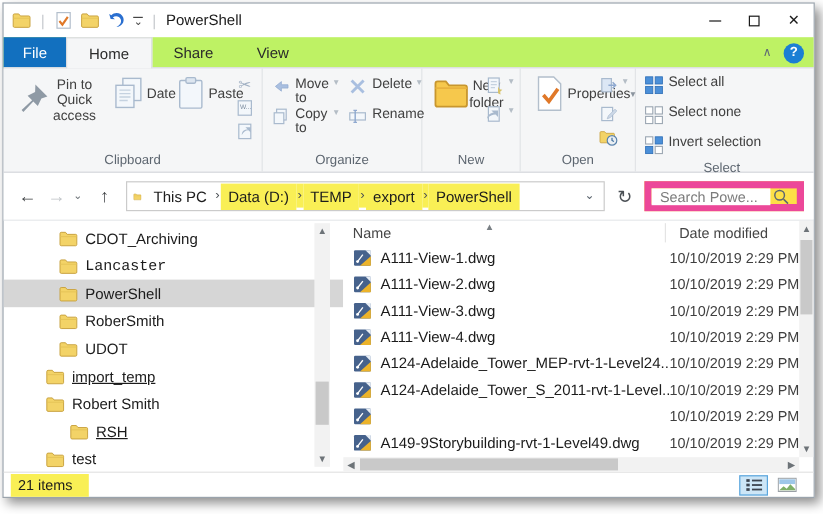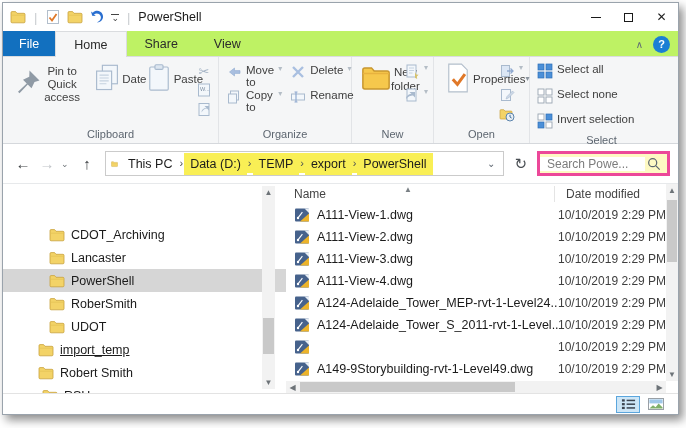--- a/index.html
+++ b/index.html
@@ -52,21 +52,21 @@
   .navarrow.dis{color:#c0c4c8;}
   .nav-chev{font-size:9px;color:#6d7378;width:12px;}
   .crumbbar{height:25px;border:1px solid #cbcbcb;background:#fff;display:flex;align-items:center;
     flex:1;margin-left:4px;overflow:hidden;}
   .crumb-folder{padding:0 4px 0 5px;}
   .cseg{font-size:12.5px;color:#1c1c1c;padding:4px 6px;white-space:nowrap;}
   .csep{font-size:11px;color:#4a4f54;padding:4px 1px;}
   .hi{background:#f9ef55;}
   .crumb-ddchev{margin-left:auto;padding:0 8px;font-size:10px;color:#5d6670;}
   .refresh-btn{font-size:15px;color:#4a4f54;padding:0 6px;}
-  .searchbox{width:133px;height:25px;border:3px solid #ec4899;display:flex;align-items:center;background:#fef9c3;}
+  .searchbox{width:133px;height:25px;border:6px solid #ec4899;display:flex;align-items:center;background:#fde047;}
   .searchbox input{border:none;outline:none;flex:1;min-width:0;font-size:12px;padding:0 2px 0 7px;
     font-family:"Liberation Sans",sans-serif;color:#333;}
   .searchbox input::placeholder{color:#7c7c7c;}
   .search-mag{padding:0 6px 0 2px;display:flex;}
   
   .content{position:relative;height:210px;border-top:1px solid #e7e9eb;display:flex;}
   .treepane{width:283px;position:relative;padding-top:3px;overflow:hidden;}
   .titem{height:23px;display:flex;align-items:center;gap:6px;font-size:12.5px;color:#1b1b1b;}
   .titem.sel{background:#d6d6d6;}
   .tscroll{position:absolute;right:11px;top:2px;bottom:4px;width:13px;background:#f2f2f2;}
@@ -408,84 +408,84 @@
             <circle cx="6.5" cy="6.5" r="4.6" fill="none" stroke="#5c6670" stroke-width="1.4"></circle>
             <path d="M10.2 10.2l4.3 4.3" stroke="#5c6670" stroke-width="1.4"></path>
           </svg>
       </span>
     </div>
   </div>
 
   <div class="content">
     <div class="treepane">
       <div id="treerows">
-          <div class="titem" style="padding-left: 46px; margin-top: 36px;">
+          <div class="titem" style="padding-left: 46px;">
             <span class="icon16">
               <svg viewBox="0 0 16 14">
                 <path d="M1 2.6c0-.6.4-1 1-1h3.6L7 3.3h7c.6 0 1 .4 1 1v7.5c0 .6-.4 1-1 1H2c-.6 0-1-.4-1-1z" fill="#f3d367" stroke="#c8a13e" stroke-width=".8"></path>
                 <path d="M1 5.2h14" stroke="#e2c155" stroke-width=".7"></path>
               </svg>
             </span>
             <span>CDOT_Archiving</span>
           </div>
+          <div class="titem" style="padding-left: 46px; font-family: Liberation Mono, monospace;">
+            <span class="icon16">
+              <svg viewBox="0 0 16 14">
+                <path d="M1 2.6c0-.6.4-1 1-1h3.6L7 3.3h7c.6 0 1 .4 1 1v7.5c0 .6-.4 1-1 1H2c-.6 0-1-.4-1-1z" fill="#f3d367" stroke="#c8a13e" stroke-width=".8"></path>
+                <path d="M1 5.2h14" stroke="#e2c155" stroke-width=".7"></path>
+              </svg>
+            </span>
+            <span>Lancaster</span>
+          </div>
+          <div class="titem sel" style="padding-left: 46px;">
+            <span class="icon16">
+              <svg viewBox="0 0 16 14">
+                <path d="M1 2.6c0-.6.4-1 1-1h3.6L7 3.3h7c.6 0 1 .4 1 1v7.5c0 .6-.4 1-1 1H2c-.6 0-1-.4-1-1z" fill="#f3d367" stroke="#c8a13e" stroke-width=".8"></path>
+                <path d="M1 5.2h14" stroke="#e2c155" stroke-width=".7"></path>
+              </svg>
+            </span>
+            <span>PowerShell</span>
+          </div>
           <div class="titem" style="padding-left: 46px;">
             <span class="icon16">
               <svg viewBox="0 0 16 14">
                 <path d="M1 2.6c0-.6.4-1 1-1h3.6L7 3.3h7c.6 0 1 .4 1 1v7.5c0 .6-.4 1-1 1H2c-.6 0-1-.4-1-1z" fill="#f3d367" stroke="#c8a13e" stroke-width=".8"></path>
                 <path d="M1 5.2h14" stroke="#e2c155" stroke-width=".7"></path>
               </svg>
             </span>
-            <span>Lancaster</span>
-          </div>
-          <div class="titem sel" style="padding-left: 46px;">
-            <span class="icon16">
-              <svg viewBox="0 0 16 14">
-                <path d="M1 2.6c0-.6.4-1 1-1h3.6L7 3.3h7c.6 0 1 .4 1 1v7.5c0 .6-.4 1-1 1H2c-.6 0-1-.4-1-1z" fill="#f3d367" stroke="#c8a13e" stroke-width=".8"></path>
-                <path d="M1 5.2h14" stroke="#e2c155" stroke-width=".7"></path>
-              </svg>
-            </span>
-            <span>PowerShell</span>
+            <span>RoberSmith</span>
           </div>
           <div class="titem" style="padding-left: 46px;">
             <span class="icon16">
               <svg viewBox="0 0 16 14">
                 <path d="M1 2.6c0-.6.4-1 1-1h3.6L7 3.3h7c.6 0 1 .4 1 1v7.5c0 .6-.4 1-1 1H2c-.6 0-1-.4-1-1z" fill="#f3d367" stroke="#c8a13e" stroke-width=".8"></path>
                 <path d="M1 5.2h14" stroke="#e2c155" stroke-width=".7"></path>
               </svg>
             </span>
-            <span>RoberSmith</span>
-          </div>
-          <div class="titem" style="padding-left: 46px;">
-            <span class="icon16">
-              <svg viewBox="0 0 16 14">
-                <path d="M1 2.6c0-.6.4-1 1-1h3.6L7 3.3h7c.6 0 1 .4 1 1v7.5c0 .6-.4 1-1 1H2c-.6 0-1-.4-1-1z" fill="#f3d367" stroke="#c8a13e" stroke-width=".8"></path>
-                <path d="M1 5.2h14" stroke="#e2c155" stroke-width=".7"></path>
-              </svg>
-            </span>
             <span>UDOT</span>
           </div>
           <div class="titem" style="padding-left: 35px; text-decoration: underline;">
             <span class="icon16">
               <svg viewBox="0 0 16 14">
                 <path d="M1 2.6c0-.6.4-1 1-1h3.6L7 3.3h7c.6 0 1 .4 1 1v7.5c0 .6-.4 1-1 1H2c-.6 0-1-.4-1-1z" fill="#f3d367" stroke="#c8a13e" stroke-width=".8"></path>
                 <path d="M1 5.2h14" stroke="#e2c155" stroke-width=".7"></path>
               </svg>
             </span>
             <span>import_temp</span>
           </div>
           <div class="titem" style="padding-left: 35px;">
             <span class="icon16">
               <svg viewBox="0 0 16 14">
                 <path d="M1 2.6c0-.6.4-1 1-1h3.6L7 3.3h7c.6 0 1 .4 1 1v7.5c0 .6-.4 1-1 1H2c-.6 0-1-.4-1-1z" fill="#f3d367" stroke="#c8a13e" stroke-width=".8"></path>
                 <path d="M1 5.2h14" stroke="#e2c155" stroke-width=".7"></path>
               </svg>
             </span>
             <span>Robert Smith</span>
           </div>
-          <div class="titem" style="padding-left: 39px; text-decoration: underline;">
+          <div class="titem" style="padding-left: 55px; text-decoration: underline;">
             <span class="icon16">
               <svg viewBox="0 0 16 14">
                 <path d="M1 2.6c0-.6.4-1 1-1h3.6L7 3.3h7c.6 0 1 .4 1 1v7.5c0 .6-.4 1-1 1H2c-.6 0-1-.4-1-1z" fill="#f3d367" stroke="#c8a13e" stroke-width=".8"></path>
                 <path d="M1 5.2h14" stroke="#e2c155" stroke-width=".7"></path>
               </svg>
             </span>
             <span>RSH</span>
           </div>
           <div class="titem" style="padding-left: 35px;">
             <span class="icon16">
@@ -640,20 +640,21 @@
       </div>
       <div class="hscroll">
         <span class="harrow" style="left:0">◀</span>
         <div class="hthumb" style="left:14px;width:215px"></div>
         <span class="harrow" style="right:0">▶</span>
       </div>
     </div>
   </div>
 
   <div class="statusbar">
+    <span class="status-count">21 items</span>
     <div class="viewbtns">
       <div class="viewbtn active">
         <svg width="15" height="12" viewBox="0 0 16 12">
             <g fill="#3c4450">
               <rect x="1" y="1" width="3" height="2.4"></rect>
               <rect x="6" y="1.4" width="9" height="1.6"></rect>
               <rect x="1" y="5" width="3" height="2.4"></rect>
               <rect x="6" y="5.4" width="9" height="1.6"></rect>
               <rect x="1" y="9" width="3" height="2.4"></rect>
               <rect x="6" y="9.4" width="9" height="1.6"></rect>

